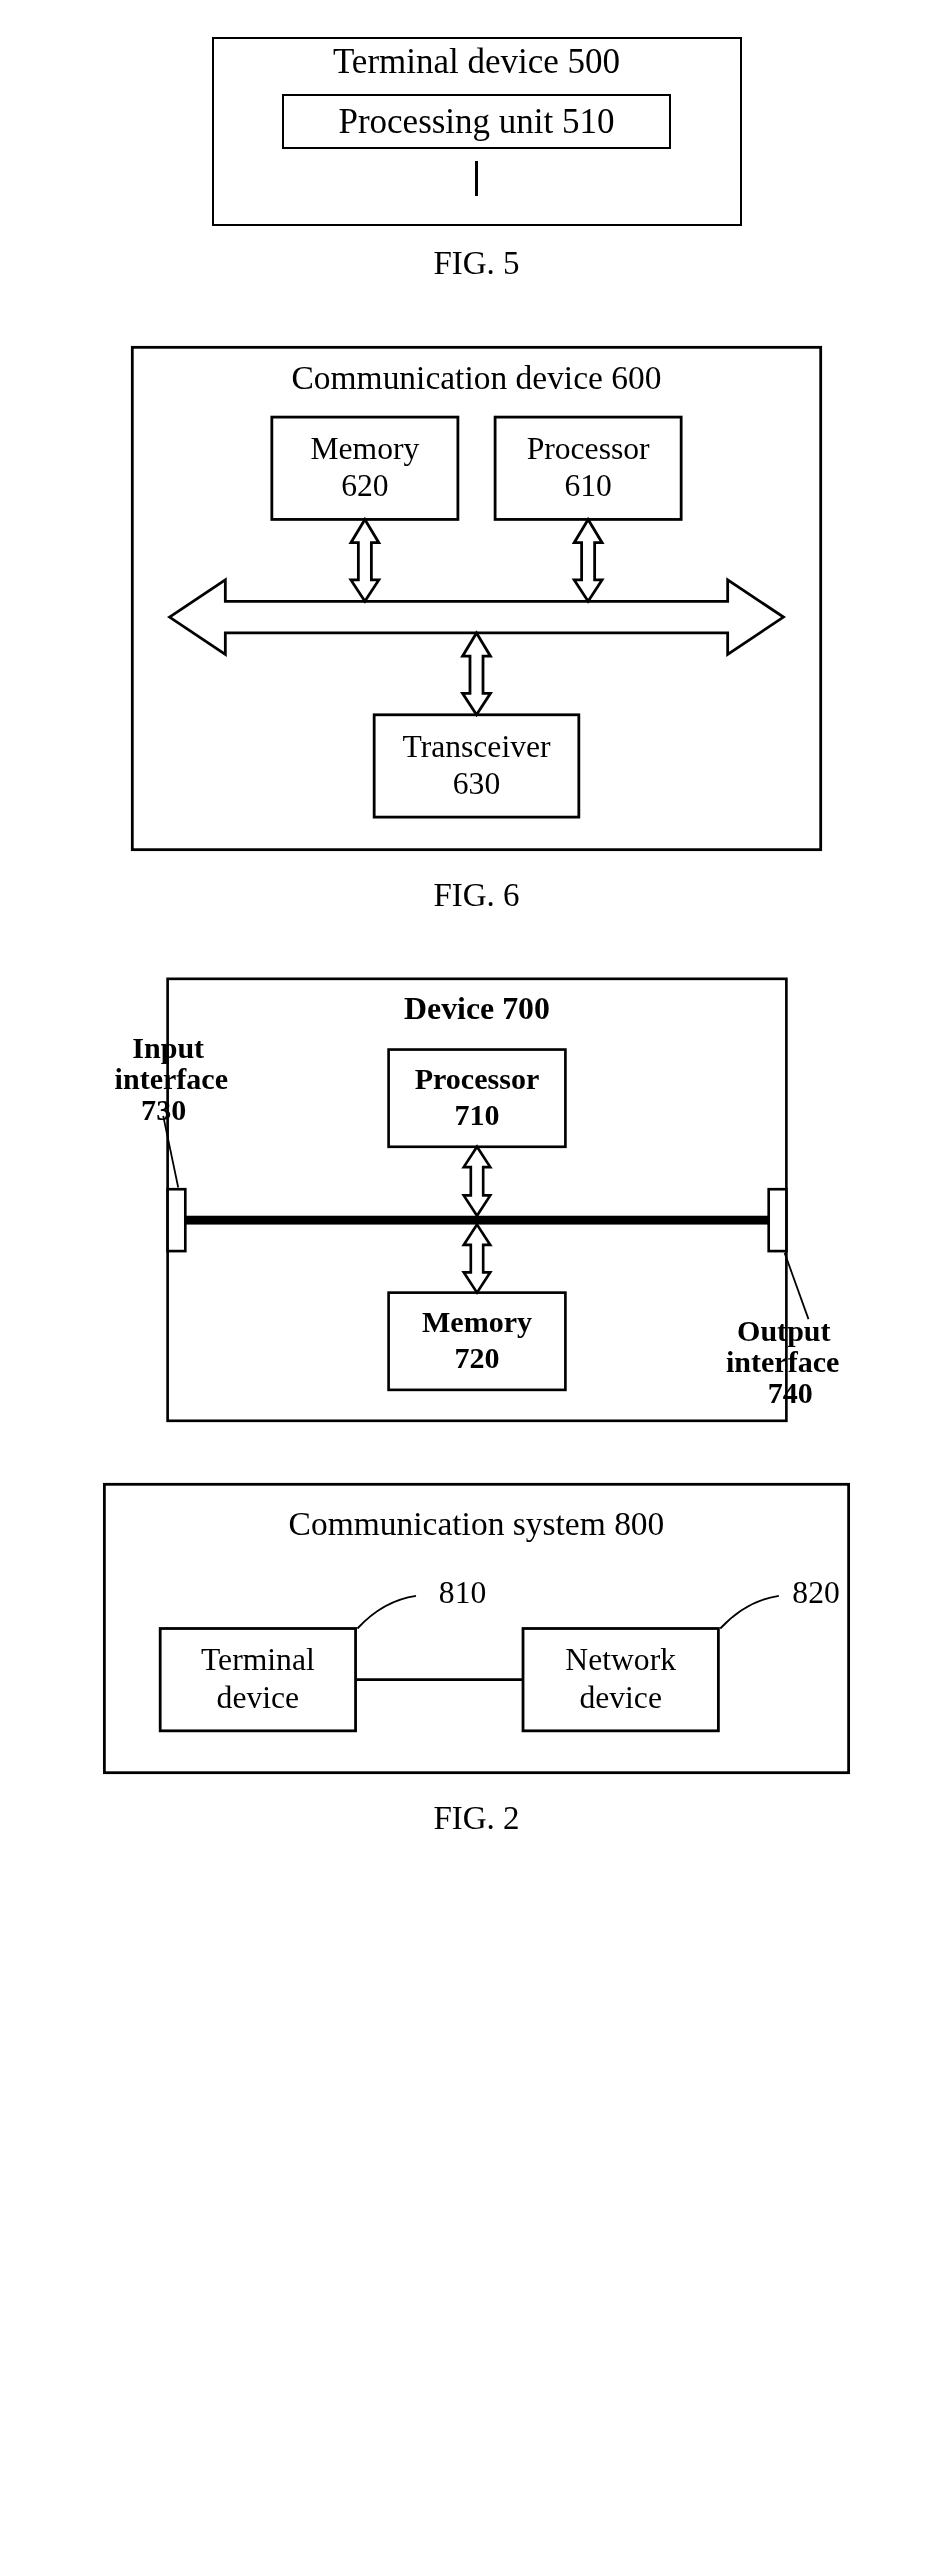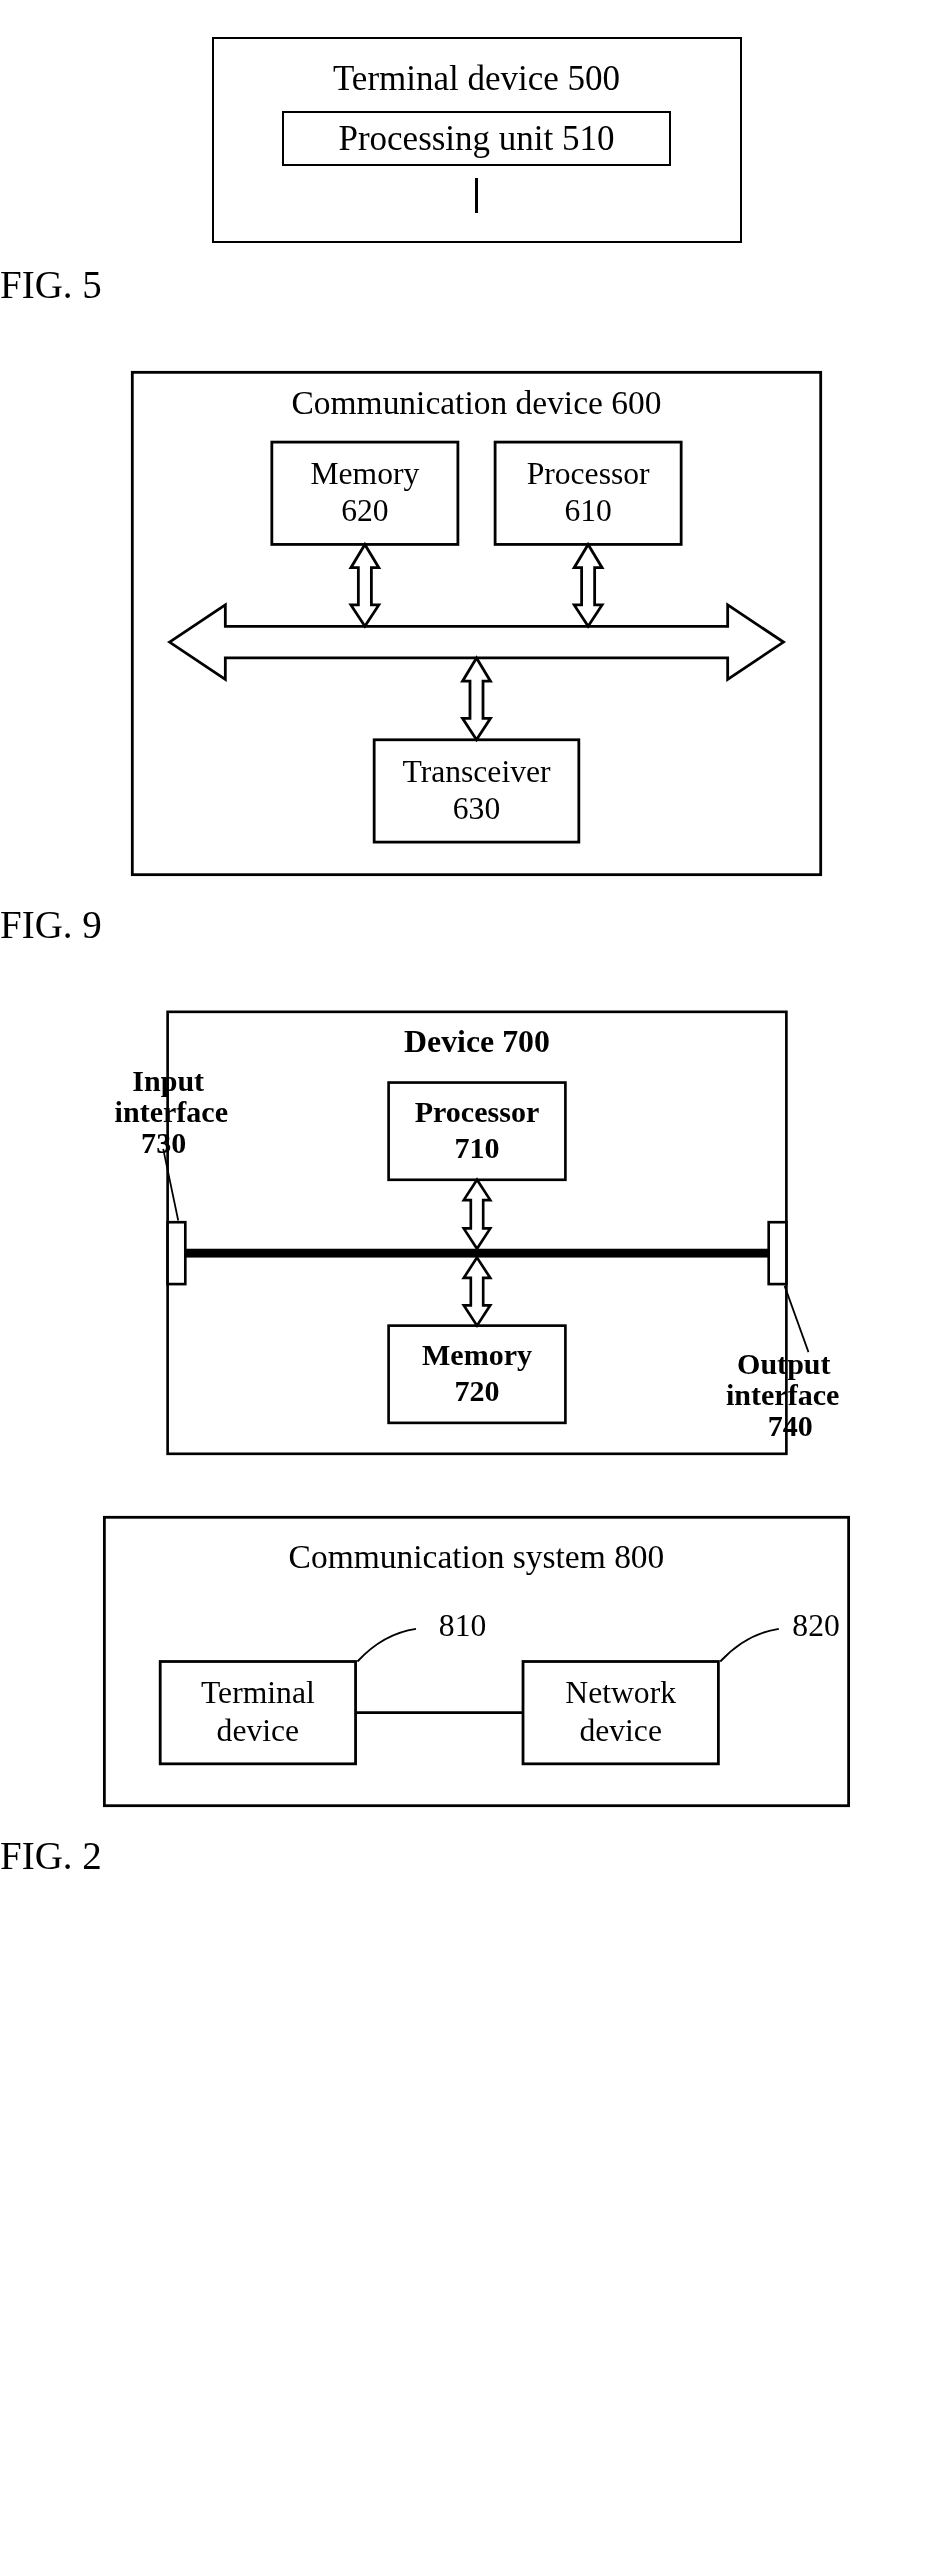--- a/index.html
+++ b/index.html
@@ -8,32 +8,33 @@
     background: #ffffff;
     font-family: "Palatino Linotype", "Book Antiqua", Palatino, "Times New Roman", serif;
     color: #000000;
   }
   .page {
     width: 953px;
     margin: 0 auto;
     padding-top: 37px;
   }
   .fig-caption {
-    font-size: 39px;
+    text-align: center;
+    font-size: 33px;
     margin: 18.6px 0 56px 0;
   }
 
   
   .fig5 {
     width: 530px;
     margin: 0 auto 9.3px auto;
   }
   .fig5 .outer {
     border: 2.8px solid #000;
-    padding: 20px 28px 28px 28px;
+    padding: 3px 28px 28px 28px;
     text-align: center;
     font-size: 35px;
   }
   .fig5 .inner {
     border: 2.8px solid #000;
     margin: 12px auto;
     width: 82%;
     font-size: 35px;
     text-align: center;
     padding: 5.6px 0;
@@ -122,21 +123,21 @@
 
       <rect x="270" y="405" width="220" height="110" fill="#fff" stroke="#000" stroke-width="3"></rect>
       <text x="380" y="450" font-size="34" text-anchor="middle">Transceiver</text>
       <text x="380" y="490" font-size="34" text-anchor="middle">630</text>
 
       <g>
         <path d="M380 317 L365 342 L373 342 L373 382 L365 382 L380 405 L395 382 L387 382 L387 342 L395 342 Z" fill="#fff" stroke="#000" stroke-width="3"></path>
       </g>
     </svg>
   </div>
-  <div class="fig-caption">FIG. 9</div>
+  <div class="fig-caption">FIG. 6</div>
 
   <div class="fig7">
     <svg viewBox="0 0 820 560" width="726" height="495">
 
       <rect x="60" y="10" width="700" height="500" fill="#fff" stroke="#000" stroke-width="3"></rect>
       <text x="410" y="55" font-size="36" text-anchor="middle">Device 700</text>
 
       <rect x="60" y="248" width="20" height="70" fill="#fff" stroke="#000" stroke-width="3"></rect>
 
       <line x1="55" y1="165" x2="72" y2="246" stroke="#000" stroke-width="2"></line>

